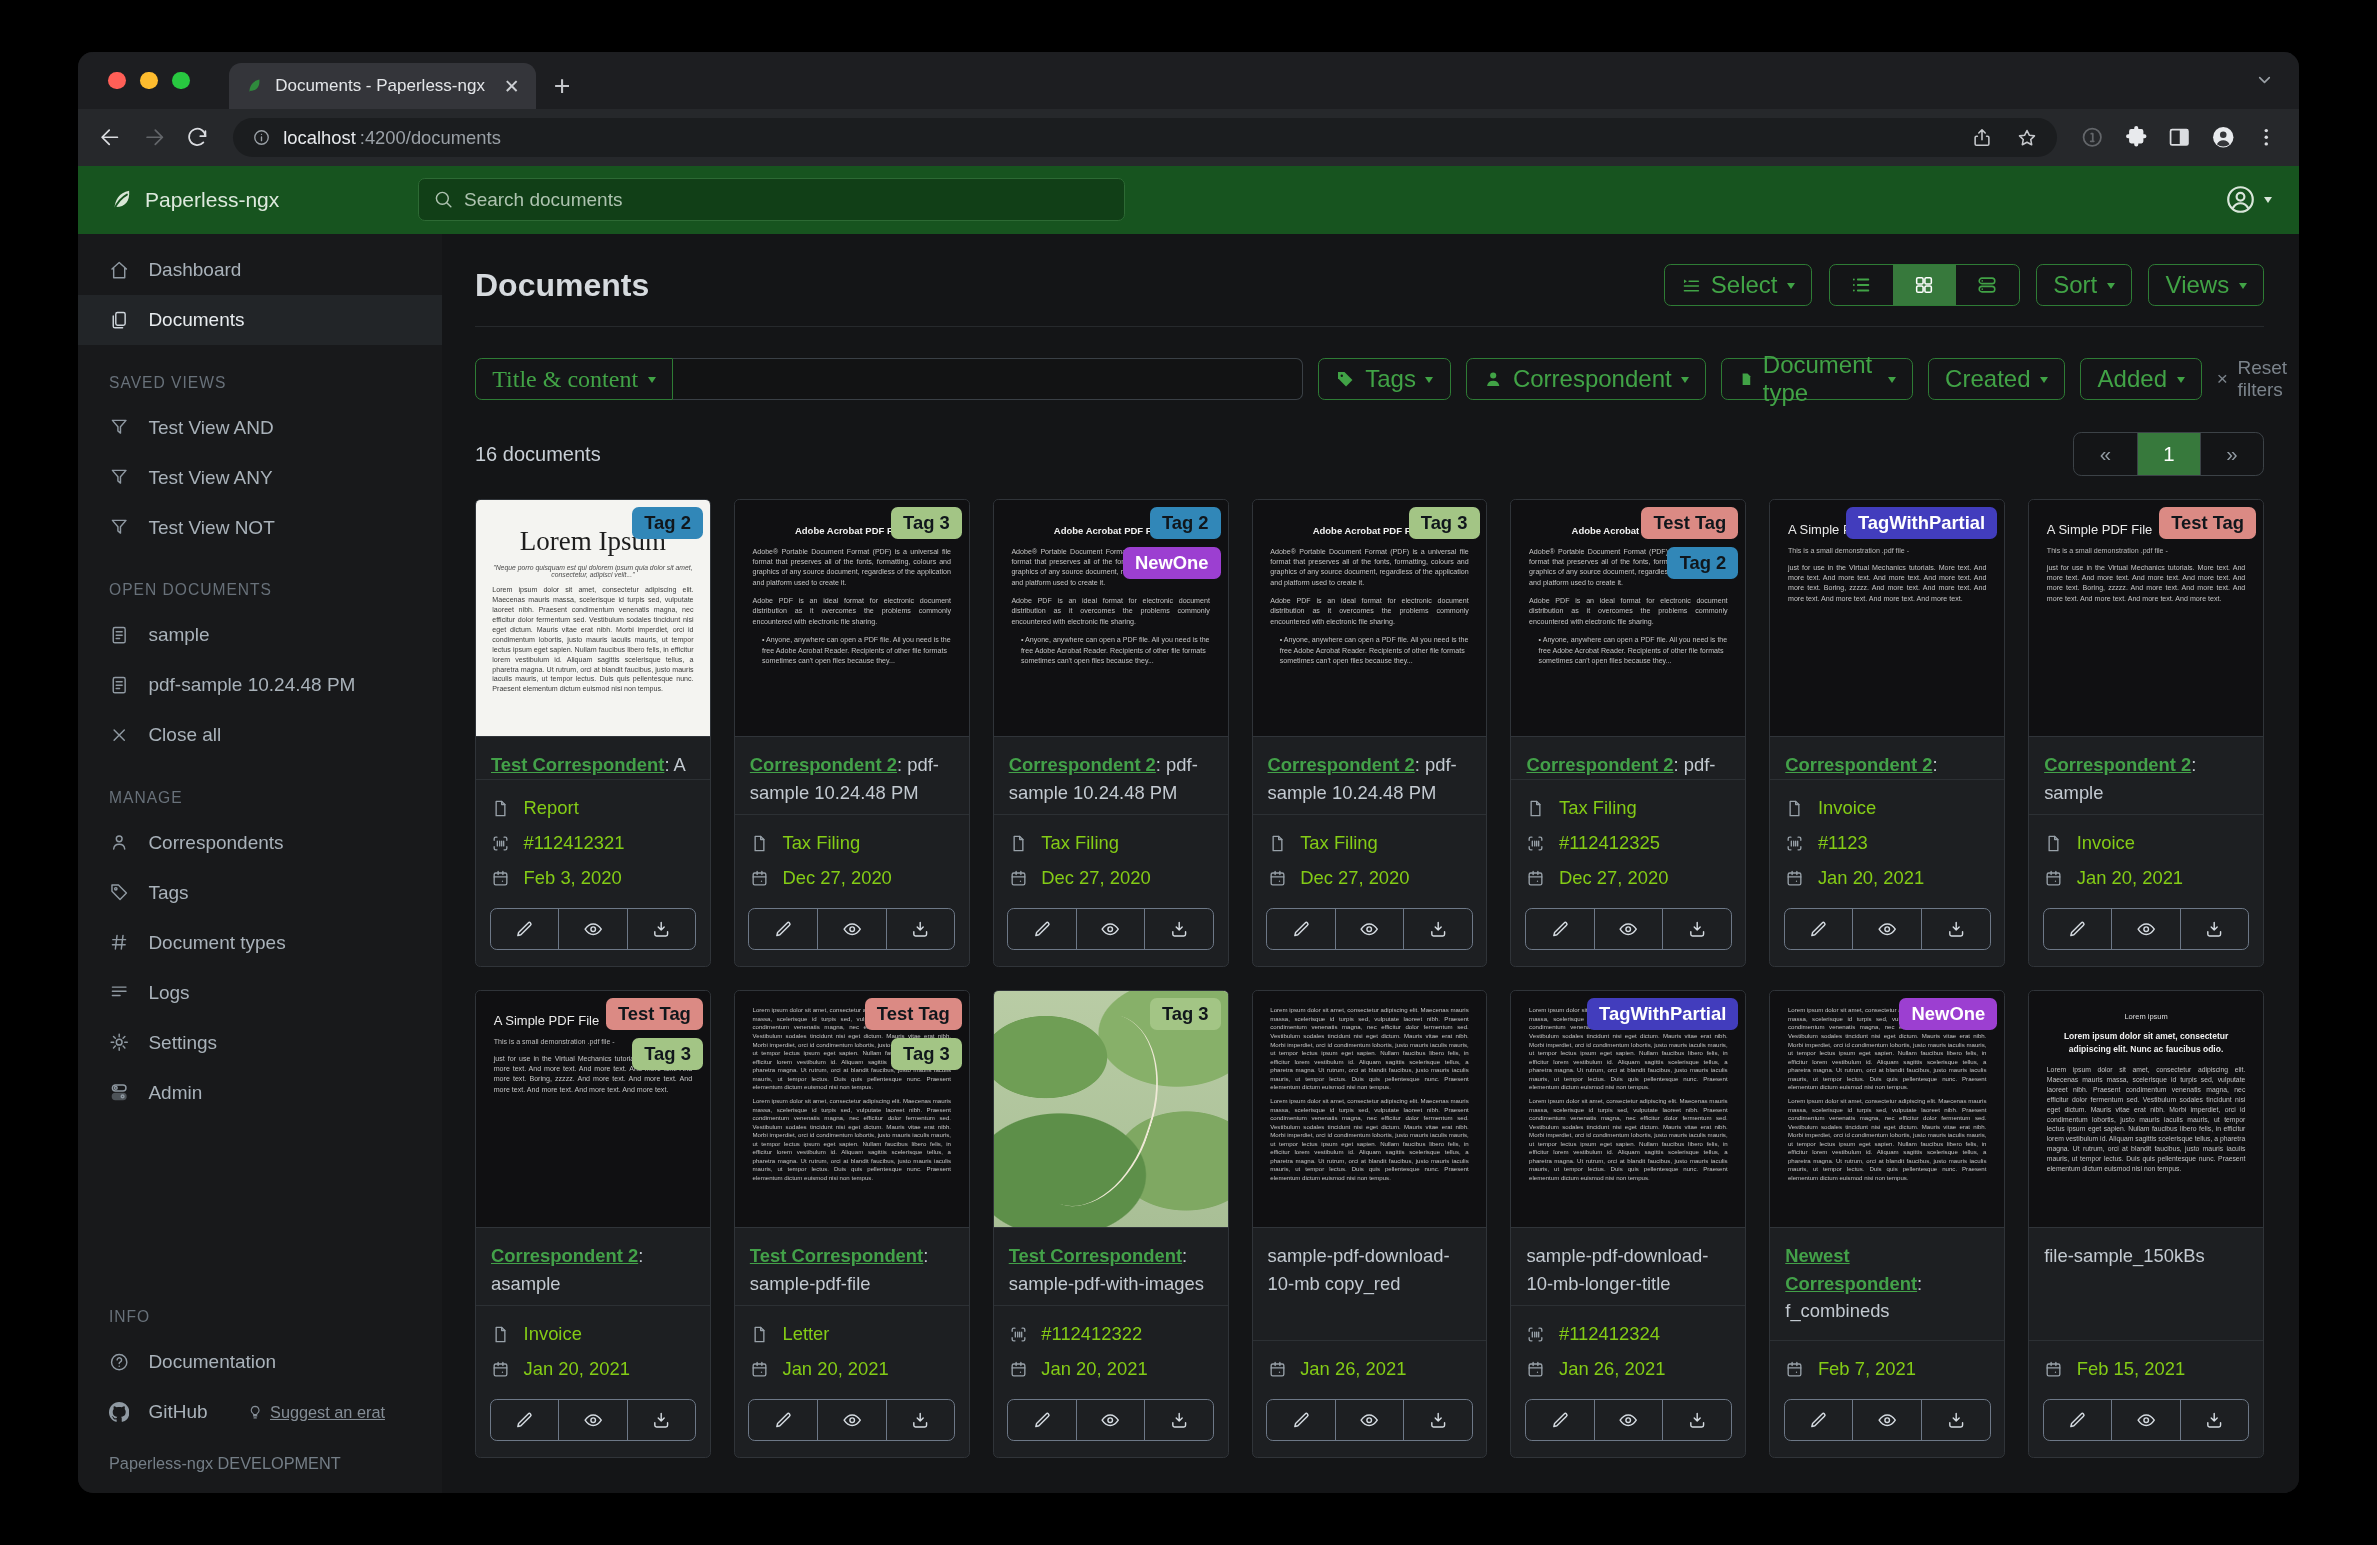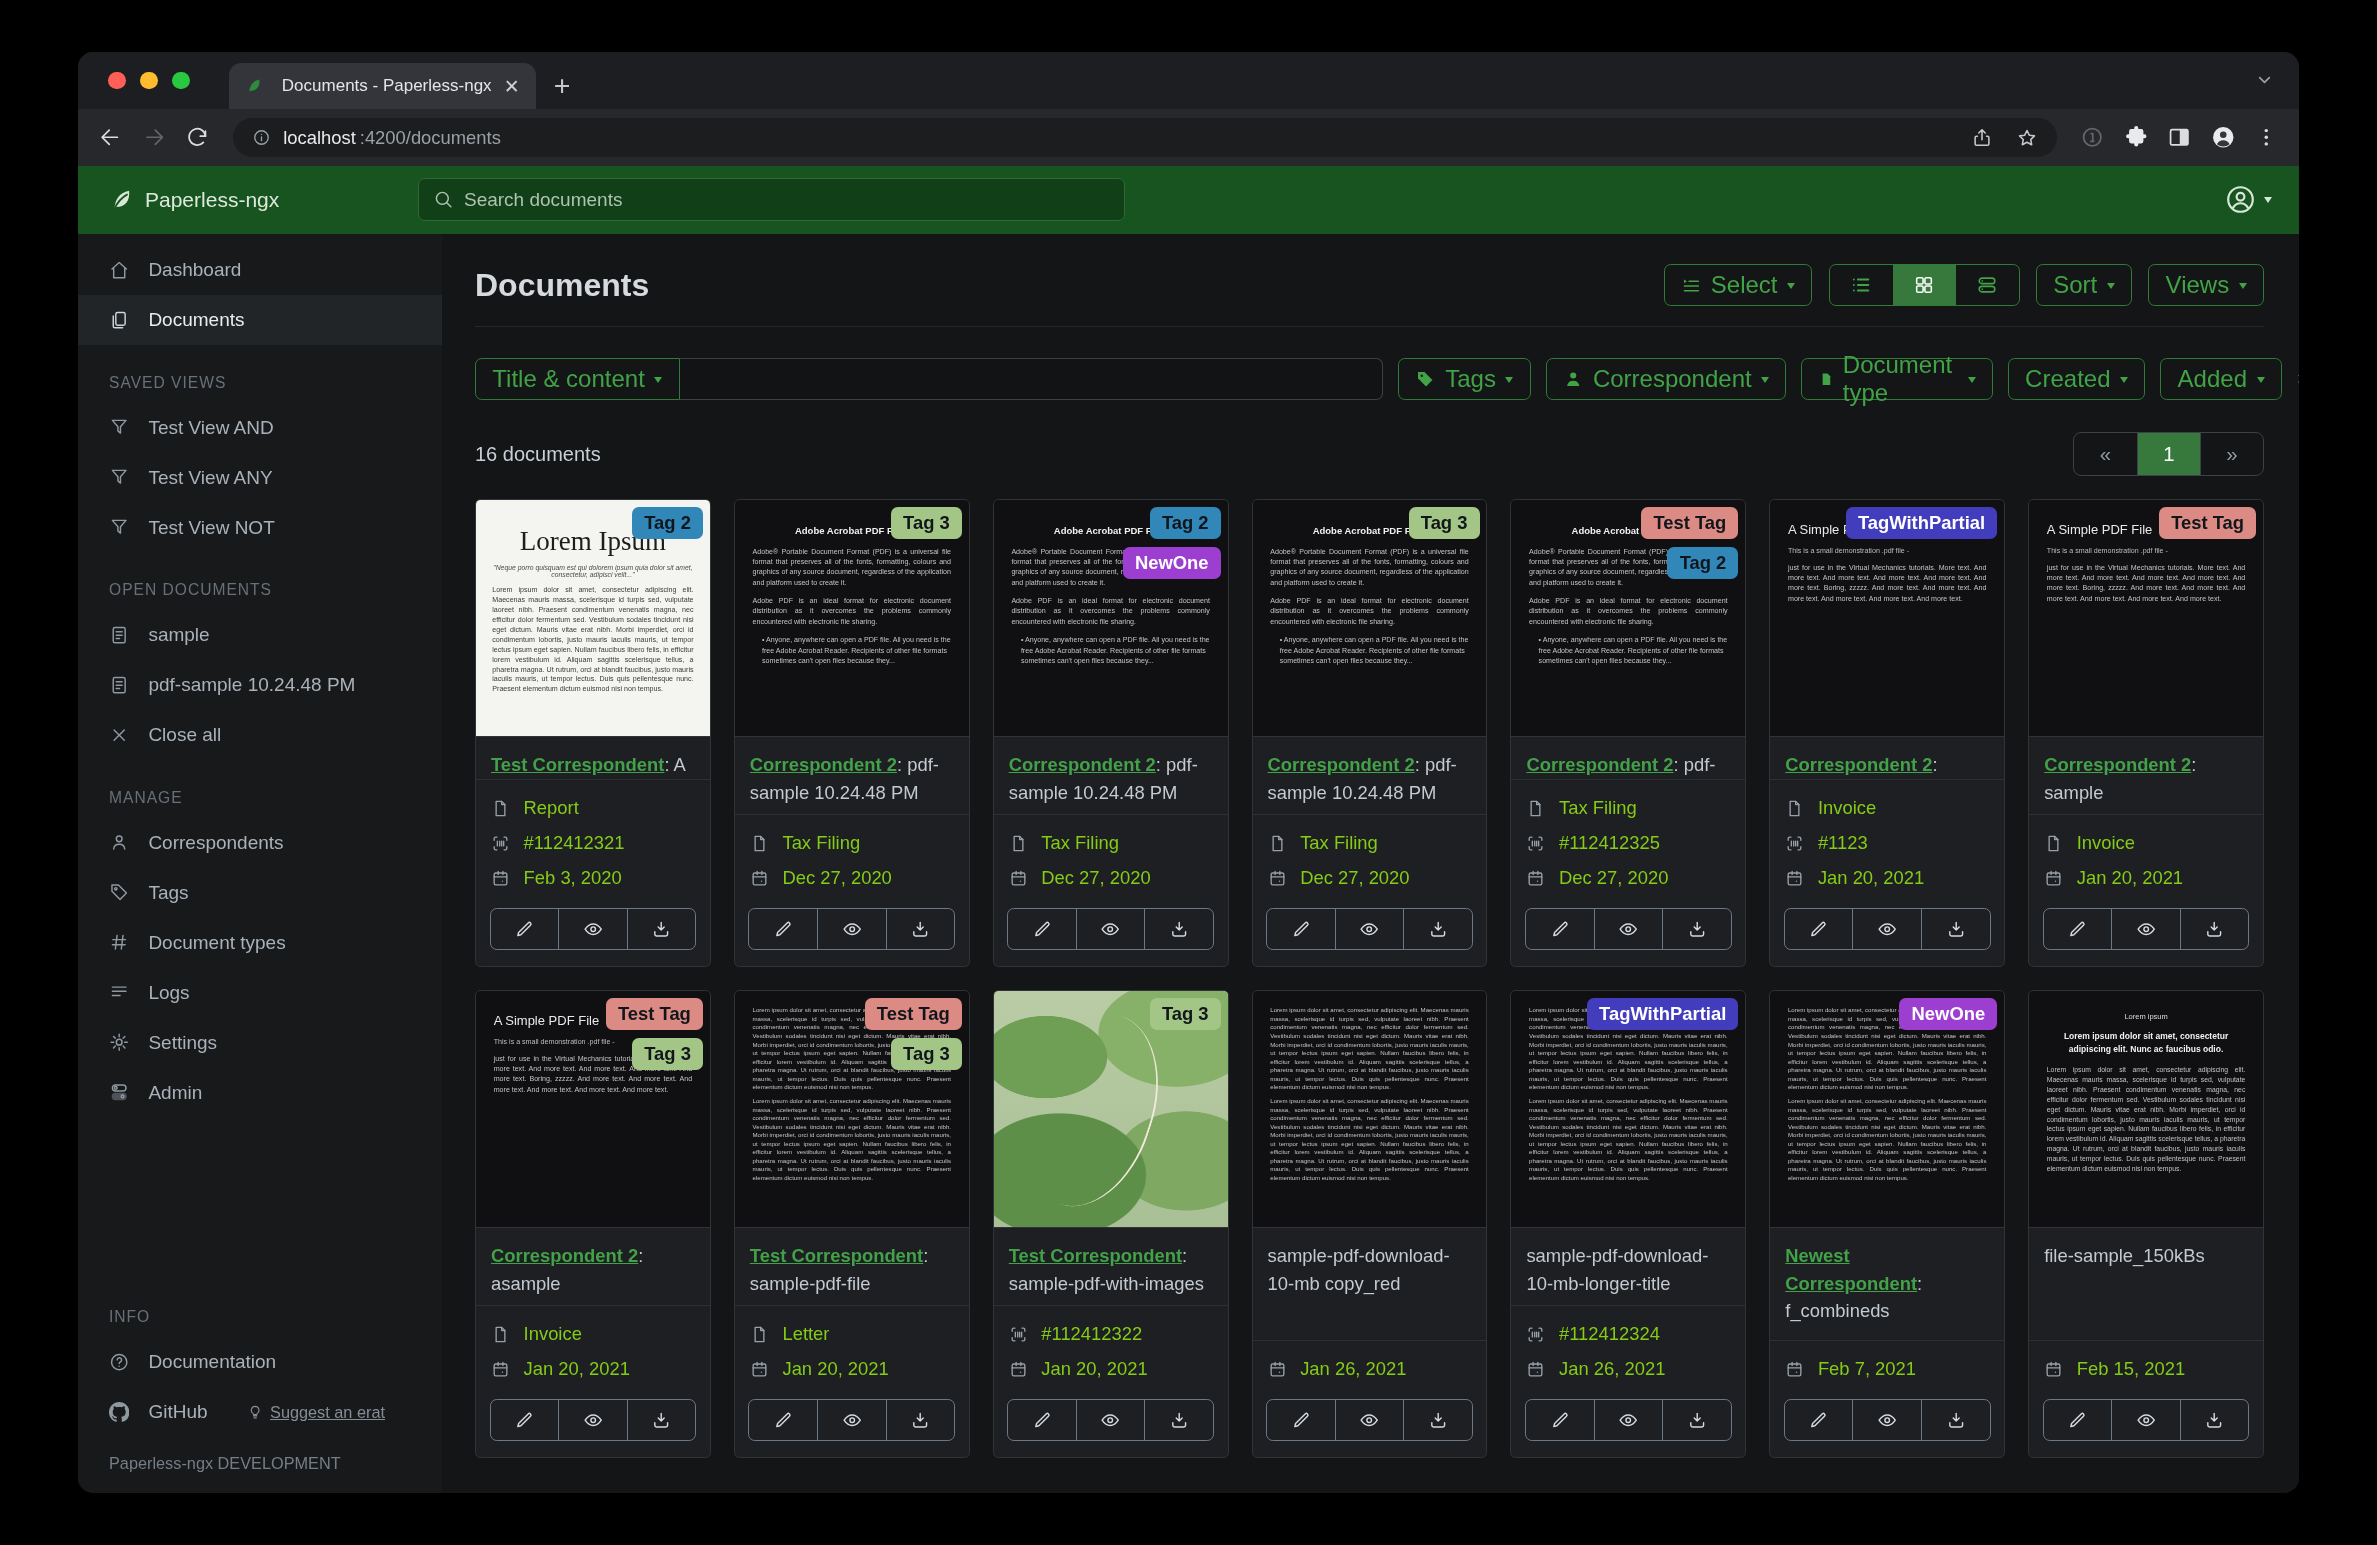--- a/index.html
+++ b/index.html
@@ -9,21 +9,21 @@
   .window { position:absolute; left:78px; top:52px; width:2221px; height:1441px; border-radius:15px;
             overflow:hidden; background:#151517; box-shadow:0 20.4px 82px rgba(0,0,0,.85); display:flex; flex-direction:column; }
 
   
   .tabstrip { height:57px; background:#1d1e21; display:flex; align-items:flex-end; flex:none; position:relative; }
   .traffic { display:flex; gap:14.3px; align-items:center; position:absolute; left:30px; top:0; bottom:0; }
   .traffic span { width:17.7px; height:17.7px; border-radius:50%; display:block; }
   .t-close{ background:#ff5f57; } .t-min{ background:#febc2e; } .t-zoom{ background:#28c840; }
   .tab { margin-left:151px; width:307px; height:46px; background:#34353a; border-radius:12.2px 12.2px 0 0;
          display:flex; align-items:center; gap:12.2px; padding:0 16.3px; }
-  .tab-title { color:#e3e5e8; font-size:17px; white-space:nowrap; overflow:hidden; flex:1;text-align:right; }
+  .tab-title { color:#e3e5e8; font-size:17px; white-space:nowrap; overflow:hidden; flex:1; }
   .tab .x { color:#cdd0d4; font-size:19px; }
   .newtab { color:#c6c8cc; font-size:28.5px; margin:0 0 9.5px 17.7px; line-height:1; }
   .strip-chevron { position:absolute; right:23px; top:16.3px; color:#9aa0a6; }
   .navbar { height:57px; background:#26282b; display:flex; align-items:center; padding:0 20.4px; gap:19px; flex:none; }
   .nav-ic { color:#dadce0; width:24.5px; height:24.5px; }
   .nav-ic.dim { color:#63666a; }
   .urlbar { flex:1; height:39px; border-radius:20px; background:#1b1d1f; display:flex; align-items:center;
             padding:0 19px; gap:12.2px; margin:0 4.1px; }
   .url-host { color:#e8eaed; font-size:18.4px; }
   .url-path { color:#9aa0a6; font-size:18.4px; }
@@ -61,21 +61,21 @@
   .gbtn { height:42px; display:flex; align-items:center; gap:9.5px; padding:0 16.3px; border:1.4px solid #2e7c35;
           border-radius:6.8px; color:#41a346; font-size:24px; font-weight:500; background:transparent; }
   .gbtn .bic { width:20.4px; height:20.4px; }
   .caret { width:0; height:0; border-left:4.8px solid transparent; border-right:4.8px solid transparent; border-top:6.1px solid currentColor; margin-top:2px; }
   .vtoggle { height:42px; border:1.4px solid #2e7c35; border-radius:6.8px; overflow:hidden; display:flex; }
   .vcell { width:63px; display:flex; align-items:center; justify-content:center; color:#41a346; }
   .vcell .bic { width:22px; height:22px; }
   .vcell.active { background:#37793c; color:#fff; }
 
   .filterrow { margin-top:30px; display:flex; align-items:center; gap:15px; }
-  .combo { display:flex; width:908px; flex:none; }
+  .combo { display:flex; width:828px; flex:none;font-family:Liberation Serif, serif; }
   .combo .gbtn { border-radius:6.8px 0 0 6.8px; height:42px; }
   .combo input { flex:1; height:42px; background:#121314; border:1.4px solid #3a4046; border-left:none;
                  border-radius:0 6.8px 6.8px 0; outline:none; color:#d3d8dd; font-size:18.4px; padding:0 13.6px; font-family:inherit; }
   .reset { margin-left:auto; display:flex; align-items:center; gap:9.5px; color:#7b838b; font-size:19px; }
   .reset .x { font-size:19px; }
 
   .countrow { margin-top:31px; display:flex; align-items:center; justify-content:space-between; }
   .doc-count { color:#c8cfd6; font-size:20px; }
   .pager { display:flex; border:1.4px solid #3c4247; border-radius:8.2px; overflow:hidden; }
   .pcell { width:63px; height:42px; display:flex; align-items:center; justify-content:center; font-size:20.4px; color:#939ca4; }

